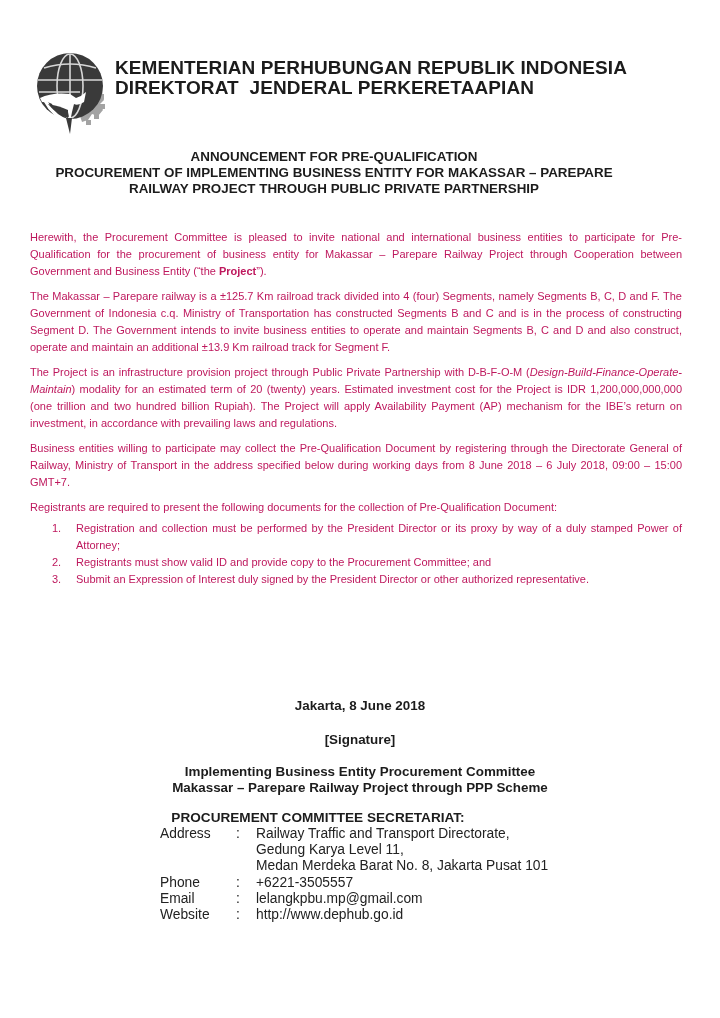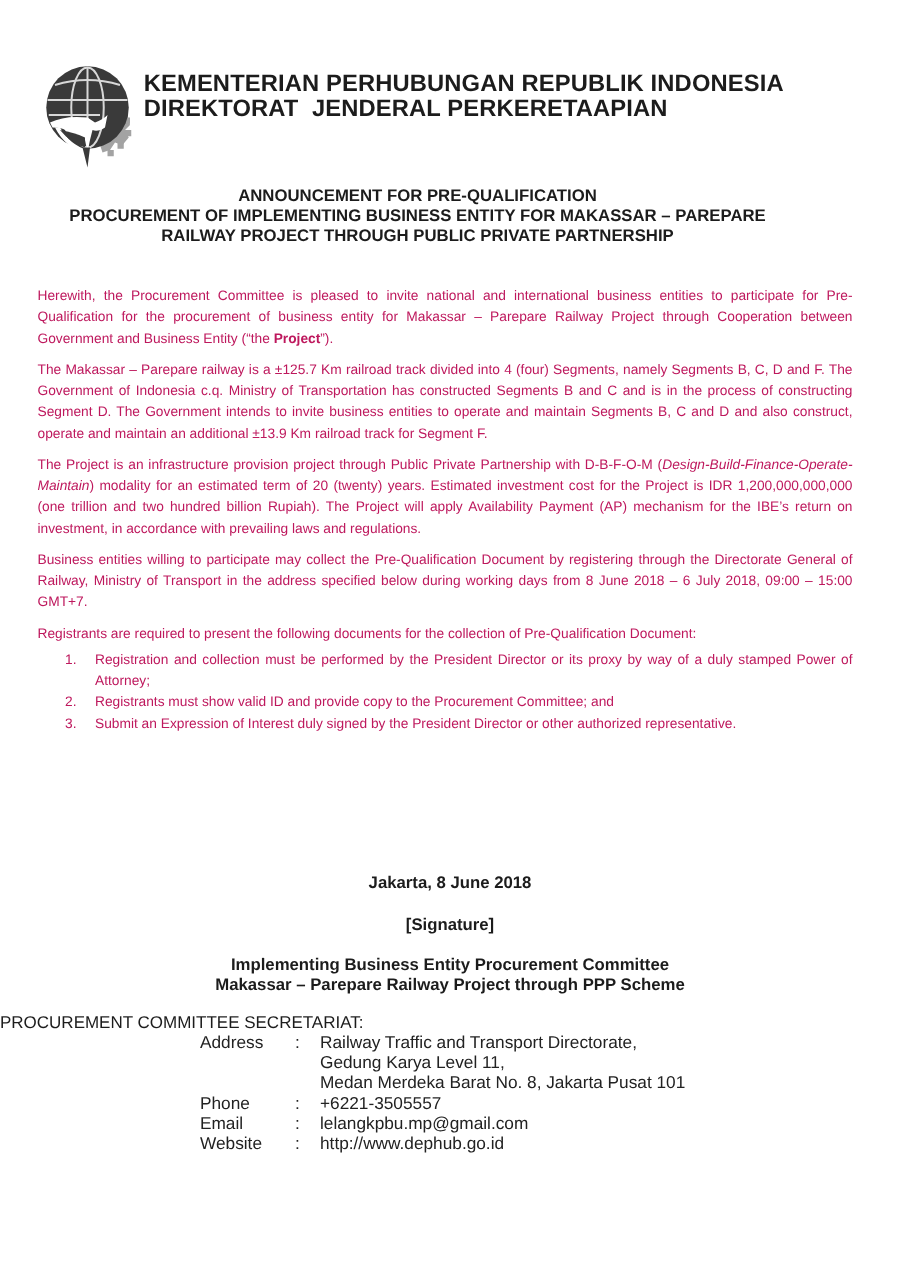--- a/index.html
+++ b/index.html
@@ -98,22 +98,22 @@
       font-weight: bold;
       font-size: 13.4px;
       line-height: 16px;
       color: #1c1c1c;
     }
     .sec-title {
       position: absolute;
       left: 0;
       top: 810px;
       width: 636px;
-      text-align: left;
-      font-weight: normal;
+      text-align: center;
+      font-weight: bold;
       font-size: 13.6px;
       line-height: 16px;
       color: #1c1c1c;
     }
     .contact {
       position: absolute;
       left: 160px;
       top: 826px;
       font-size: 13.8px;
       line-height: 16.2px;

